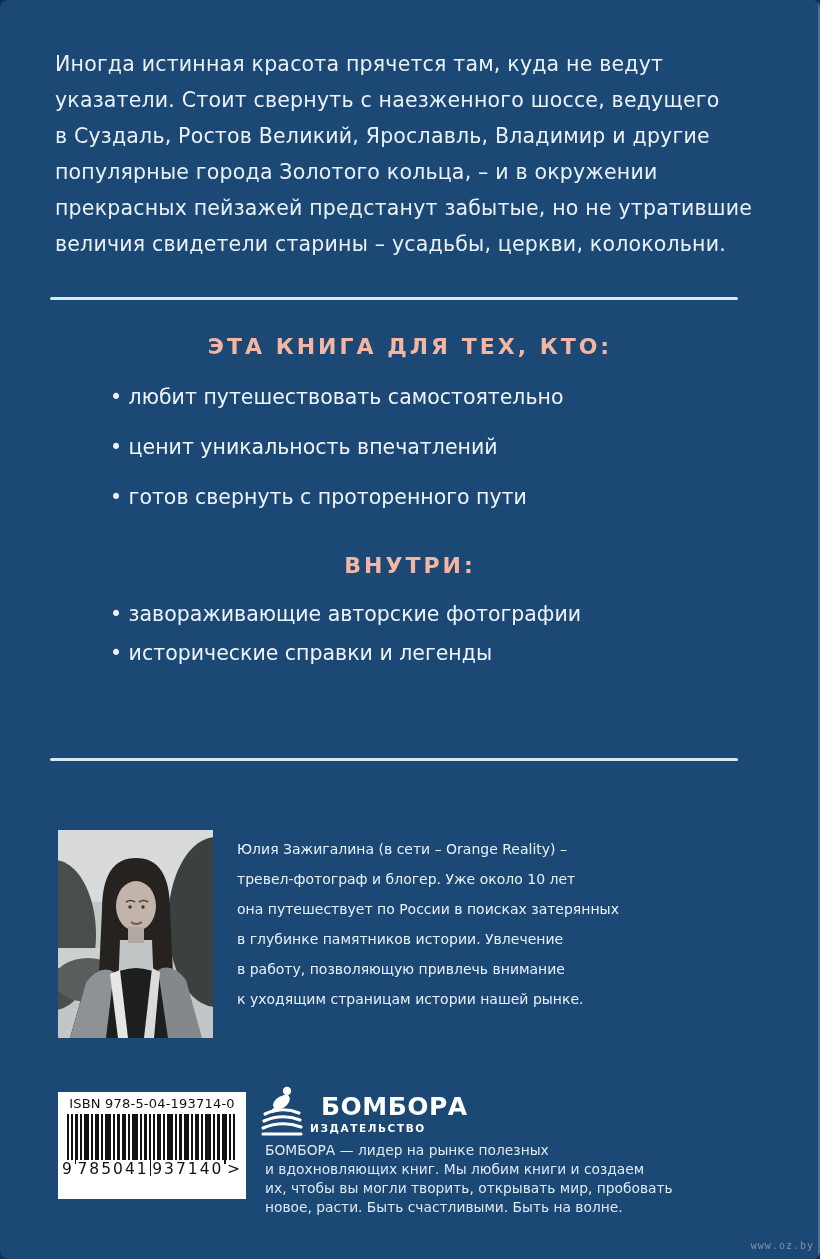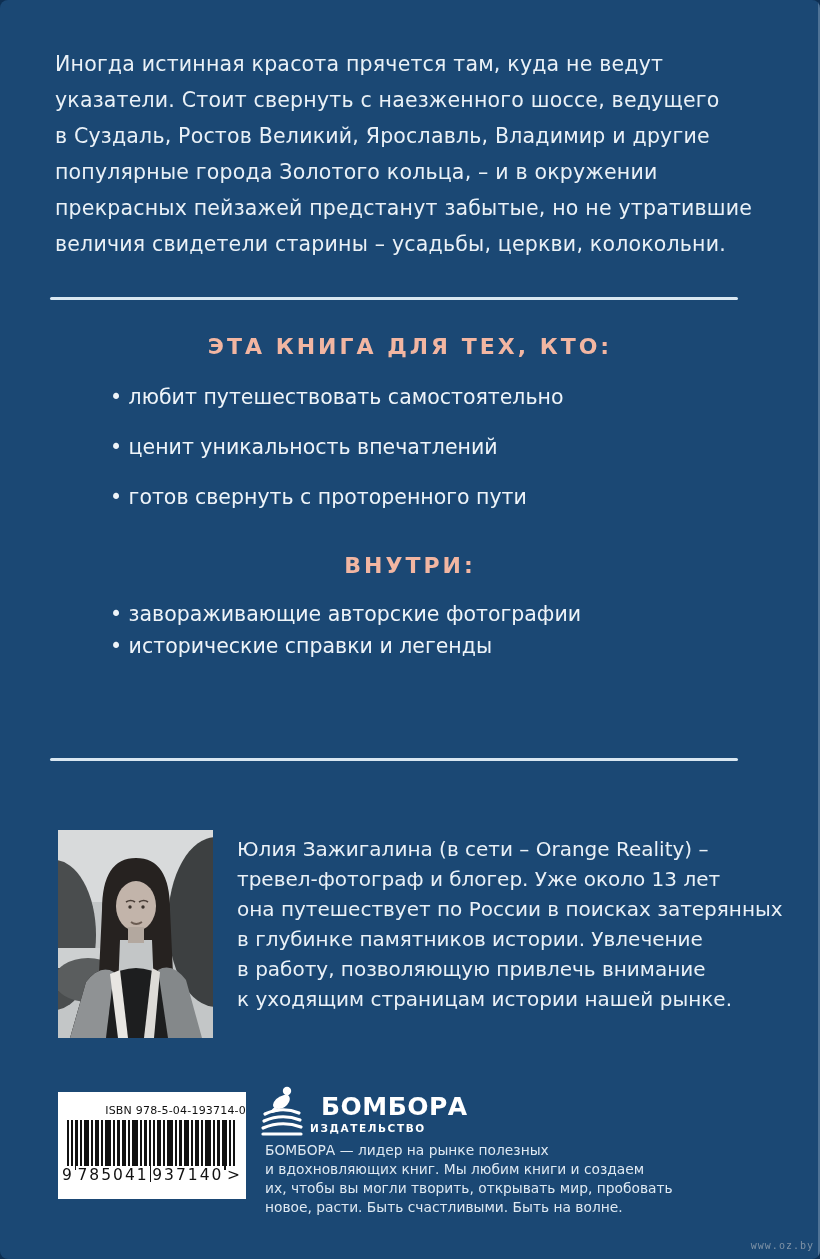--- a/index.html
+++ b/index.html
@@ -24,32 +24,32 @@
 
   .section-heading{
     position:absolute;left:0;width:820px;text-align:center;
     font-weight:bold;font-size:22px;letter-spacing:3px;color:#f2b6a2;white-space:nowrap;
   }
   .h1{top:334px;}
   .h2{top:553px;}
 
   .bullets{position:absolute;left:110px;display:flex;flex-direction:column;}
   .bullets.b1{top:386px;gap:27px;}
-  .bullets.b2{top:603px;gap:9px;}
+  .bullets.b2{top:603px;gap:16px;}
   .bullet{font-size:20.5px;line-height:23px;color:#eef4f9;white-space:nowrap;}
   .bullet::before{content:"• ";}
 
   
   .author-photo{position:absolute;left:58px;top:830px;width:155px;height:208px;overflow:hidden;background:#b9bcbe;}
   .author-text{position:absolute;left:237px;top:834px;}
-  .author-text .line{height:30px;line-height:30px;font-size:20px;white-space:nowrap;color:#eaf1f7;}
+  .author-text .line{height:30px;line-height:30px;font-size:14px;white-space:nowrap;color:#eaf1f7;}
 
   
   .barcode-box{position:absolute;left:58px;top:1092px;width:188px;height:107px;background:#ffffff;color:#111;}
-  .isbn{margin-top:12px;text-align:right;font-size:11px;letter-spacing:.2px;color:#111;white-space:nowrap;}
+  .isbn{margin-top:4px;text-align:center;font-size:13px;letter-spacing:.2px;color:#111;white-space:nowrap;}
   .bars{display:block;margin:3px auto 0 auto;}
   .digits{display:flex;justify-content:space-between;align-items:flex-end;padding:0 3px;margin-top:-16px;
           font-size:15.5px;font-weight:500;color:#111;background:transparent;}
   .digits span{background:#fff;padding:0 1px;letter-spacing:2px;}
 
   
   .logo-icon{position:absolute;left:260px;top:1086px;}
   .logo-name{position:absolute;left:321px;top:1092px;font-size:25px;font-weight:bold;color:#fff;letter-spacing:.5px;white-space:nowrap;}
   .logo-sub{position:absolute;left:310px;top:1122px;font-size:10.5px;font-weight:bold;color:#fff;letter-spacing:1.6px;white-space:nowrap;}
   .pub-text{position:absolute;left:265px;top:1141px;}
@@ -112,21 +112,21 @@
 
       <path d="M12,208 L28,152 Q42,134 56,142 L48,208 Z" fill="#90convert"></path>
       <path d="M12,208 L28,152 Q42,134 56,142 L48,208 Z" fill="#8f9294"></path>
       <path d="M144,208 L128,150 Q114,132 100,140 L110,208 Z" fill="#84888a"></path>
       <path d="M52,144 L60,208 L70,208 L62,140 Z" fill="#e8e6e2"></path>
       <path d="M102,142 L96,208 L86,208 L94,138 Z" fill="#dddbd7"></path>
     </svg>
   </div>
   <div class="author-text">
     <div class="line">Юлия Зажигалина (в сети – Orange Reality) –</div>
-    <div class="line">тревел-фотограф и блогер. Уже около 13 лет</div>
+    <div class="line">тревел-фотограф и блогер. Уже около 10 лет</div>
     <div class="line">она путешествует по России в поисках затерянных</div>
     <div class="line">в глубинке памятников истории. Увлечение</div>
     <div class="line">в работу, позволяющую привлечь внимание</div>
     <div class="line">к уходящим страницам истории нашей рынке.</div>
   </div>
 
   <div class="barcode-box">
     <div class="isbn">ISBN 978-5-04-193714-0</div>
     <svg class="bars" width="172" height="62" viewBox="0 0 170 62" xmlns="http://www.w3.org/2000/svg">
       <g fill="#111">

